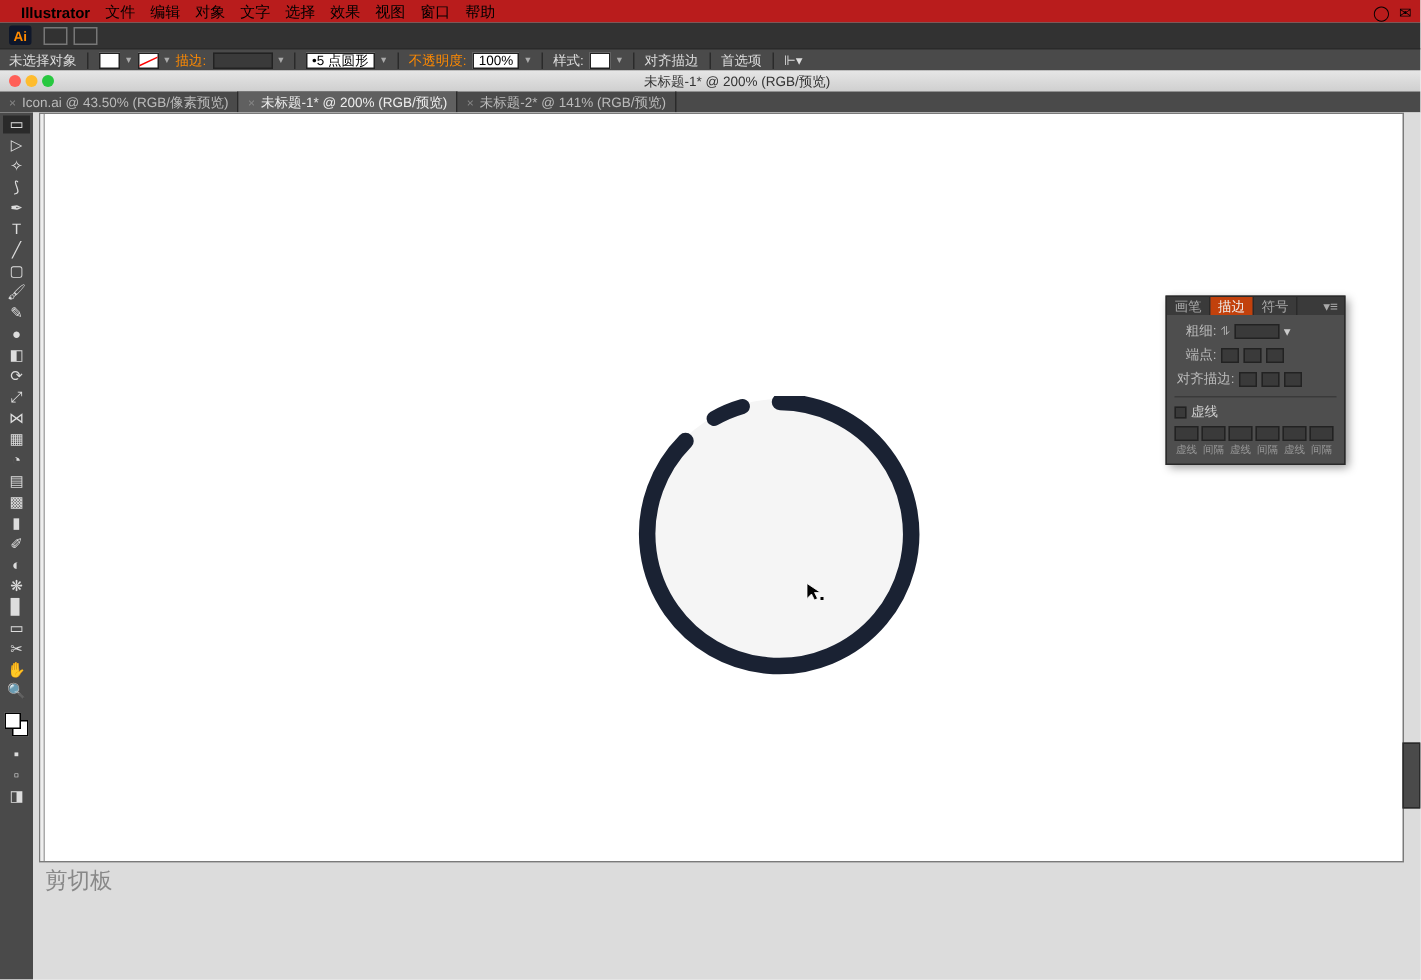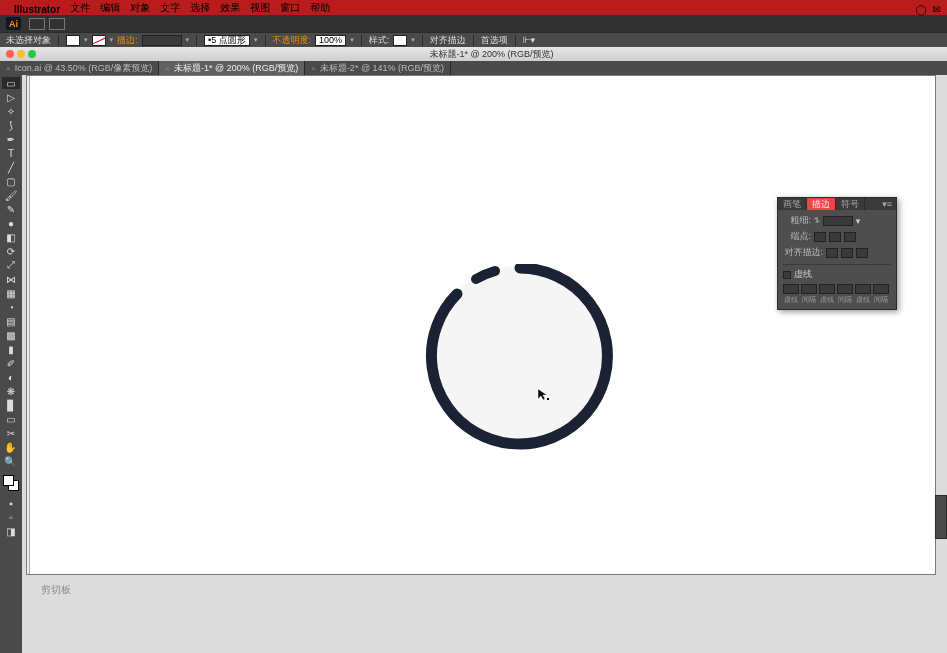--- a/index.html
+++ b/index.html
@@ -47,27 +47,27 @@
 .tool { width: 18px; height: 12px; display: flex; align-items: center; justify-content: center; color: #ddd; font-size: 10px; }
 .tool.sel { background: #2a2a2a; }
 .tool-fill { margin-top: 6px; width: 16px; height: 16px; position: relative; }
 .tool-fill .fg { position: absolute; width: 11px; height: 11px; background: #fff; border: 1px solid #000; left: 0; top: 0; }
 .tool-fill .bg { position: absolute; width: 11px; height: 11px; background: #fff; border: 1px solid #000; right: 0; bottom: 0; }
 
 .canvas-area { flex: 1; position: relative; background: #dcdcdc; }
 .artboard { position: absolute; left: 4px; top: 0; width: 910px; height: 500px; background: #fff; border: 1px solid #7a7a7a; }
 .ruler-v { position: absolute; left: 0; top: 0; bottom: 0; width: 3px; background: #eee; border-right: 1px solid #aaa; }
 .circle-art { position: absolute; left: 395px; top: 188px; }
-.status-txt { position: absolute; left: 19px; bottom: 56px; color: #888; font-size: 10px; }
+.status-txt { position: absolute; left: 8px; bottom: 56px; color: #888; font-size: 15px; }
 
 
 .panel { position: absolute; left: 755px; top: 122px; width: 120px; background: #4e4e4e; border: 1px solid #2a2a2a; font-size: 9px; color: #ccc; box-shadow: 2px 2px 6px rgba(0,0,0,.4); }
 .panel-tabs { display: flex; background: #3a3a3a; height: 12px; align-items: stretch; justify-content: flex-end; }
 .panel-tabs .ptab { padding: 0 5px; display: flex; align-items: center; color: #aaa; border-right: 1px solid #2a2a2a; }
-.panel-tabs .ptab.active { background: #ef4444; color: #eee; }
+.panel-tabs .ptab.active { background: #c2410c; color: #eee; }
 .panel-tabs .menu { margin-left: auto; padding: 0 4px; display:flex; align-items:center; color:#aaa; }
 .panel-body { padding: 4px 5px; display: flex; flex-direction: column; gap: 3px; }
 .prow { display: flex; align-items: center; gap: 3px; }
 .prow .lbl { width: 28px; text-align: right; color: #bbb; }
 .prow .input { background: #3a3a3a; border: 1px solid #222; height: 10px; width: 30px; }
 .prow .btn { width: 12px; height: 10px; background: #3a3a3a; border: 1px solid #222; }
 .panel .sep-row { border-top: 1px solid #3a3a3a; margin-top: 2px; padding-top: 3px; }
 .panel .dash-lbl { display: flex; align-items: center; gap: 3px; }
 .panel .dash-lbl .chk { width: 8px; height: 8px; border: 1px solid #222; background: #3a3a3a; }
 .panel .dash-grid { display: flex; gap: 2px; margin-top: 3px; }

